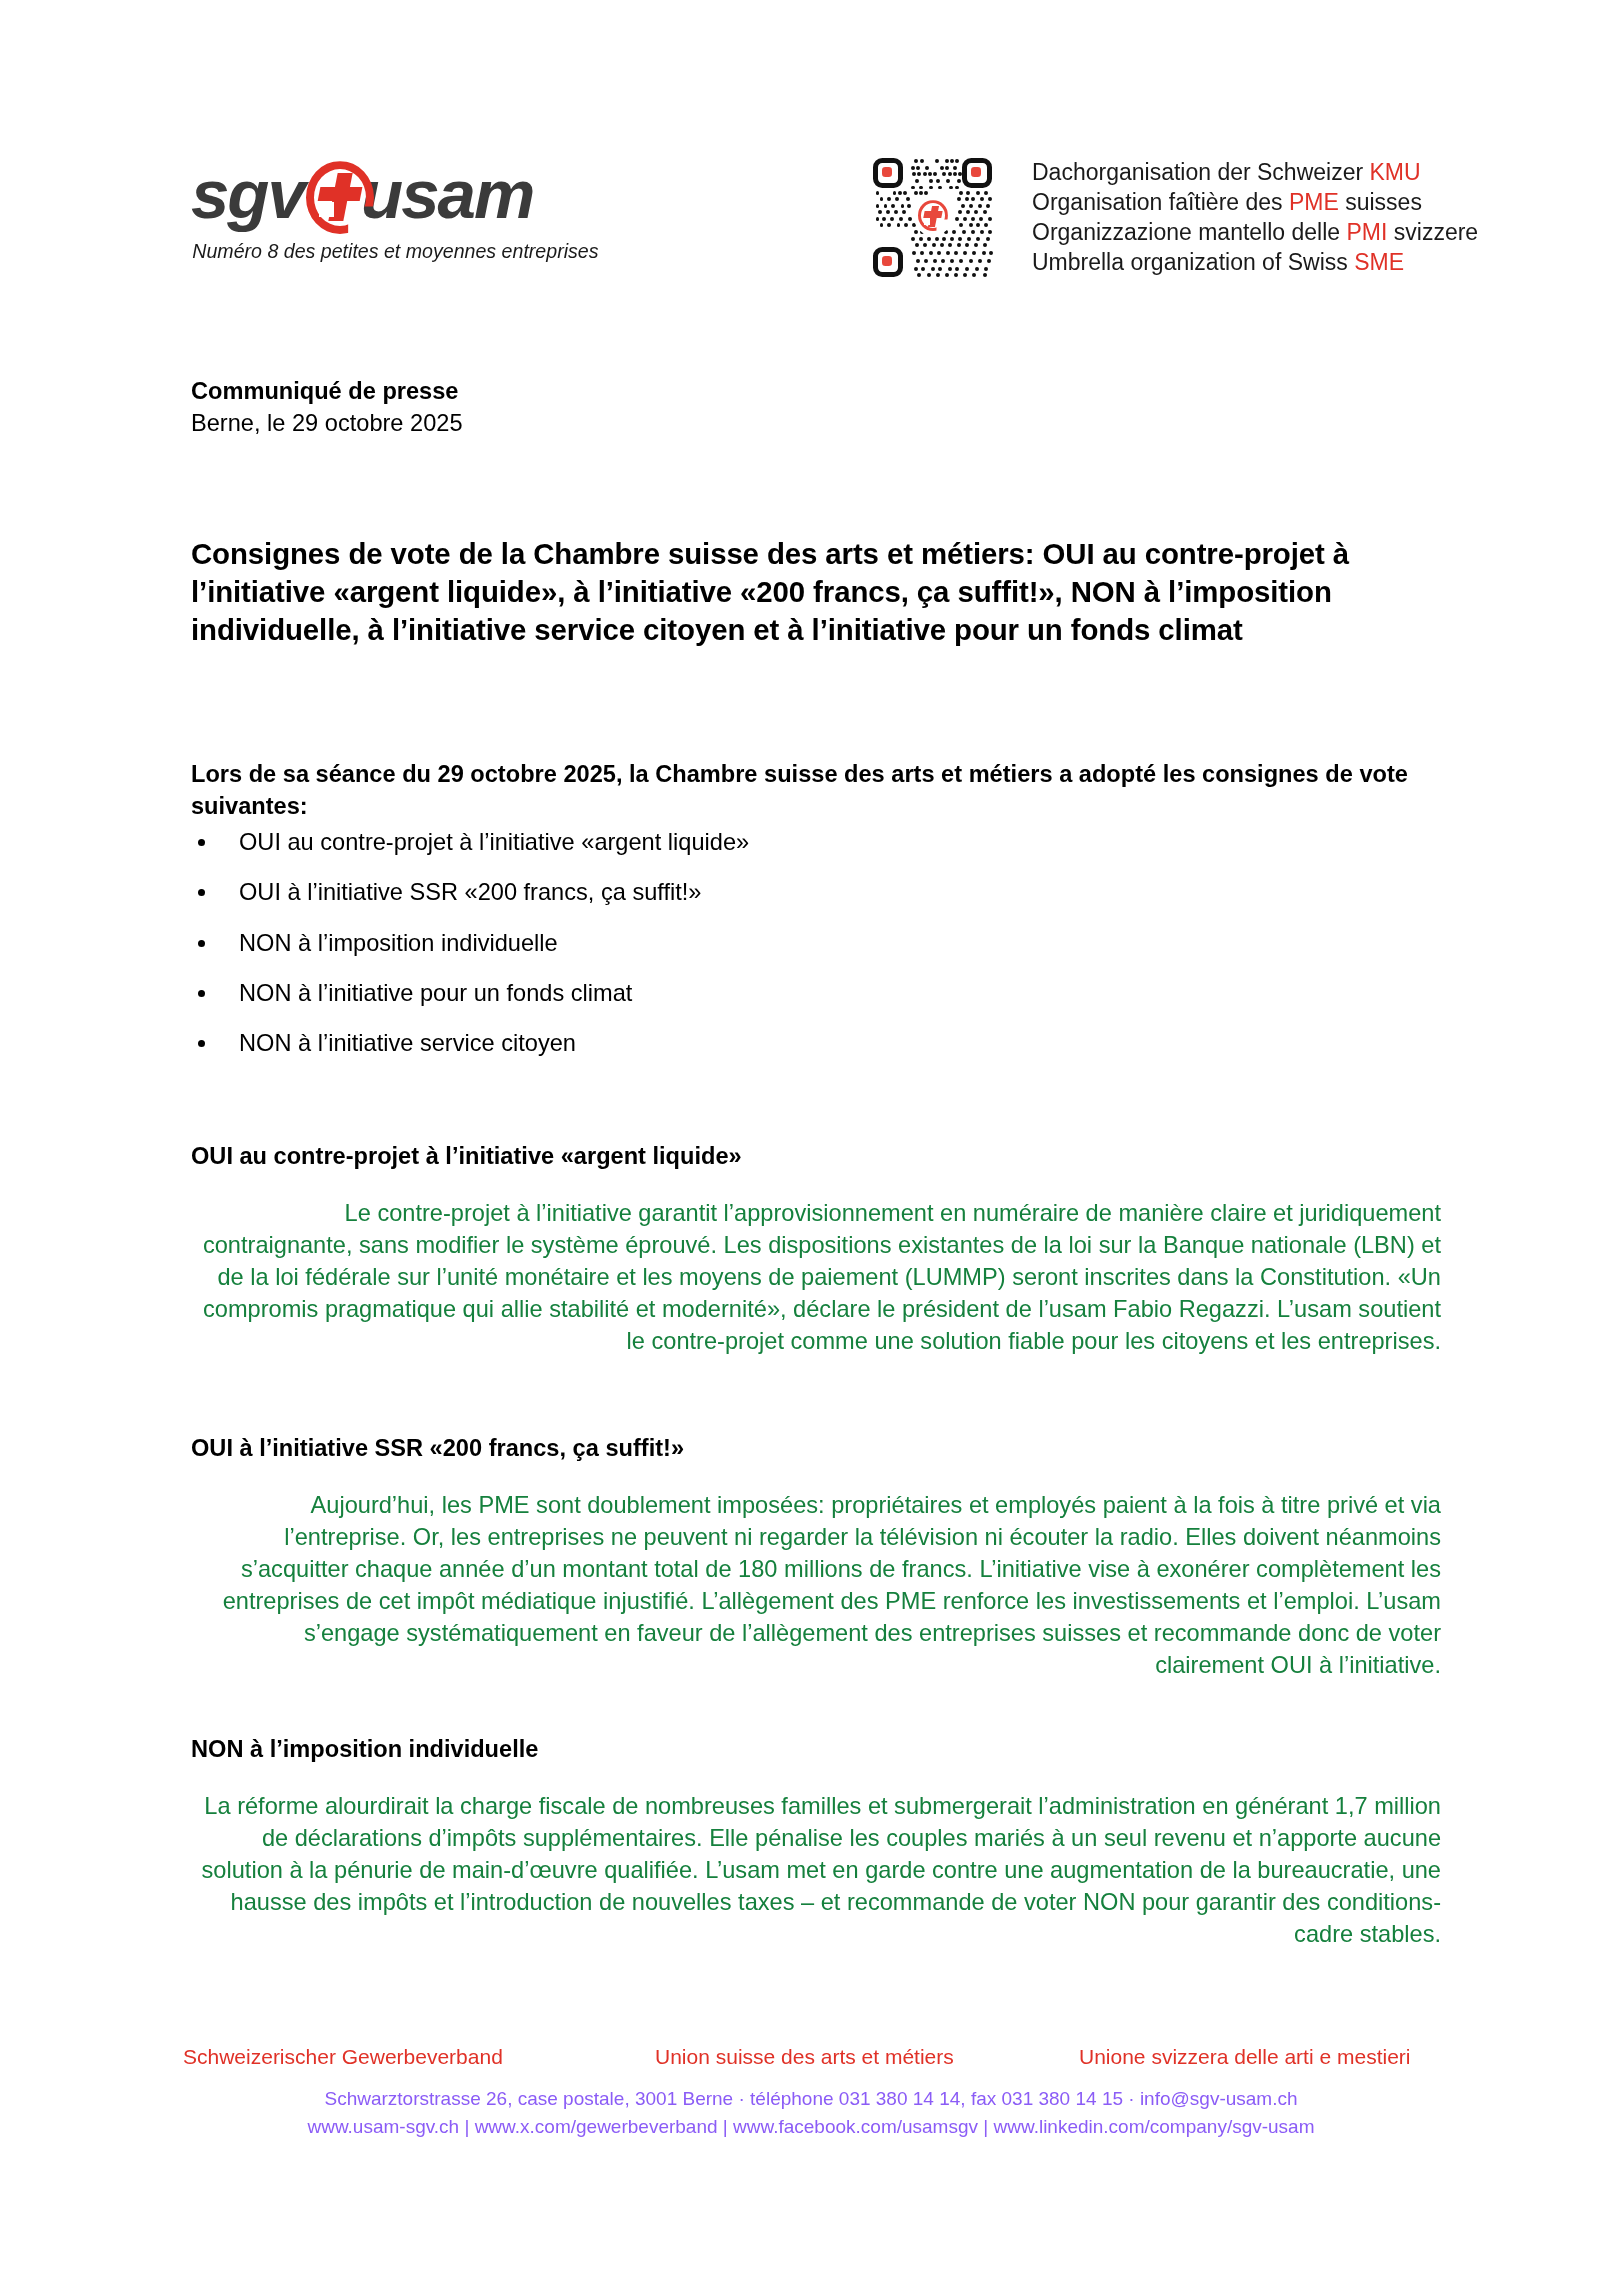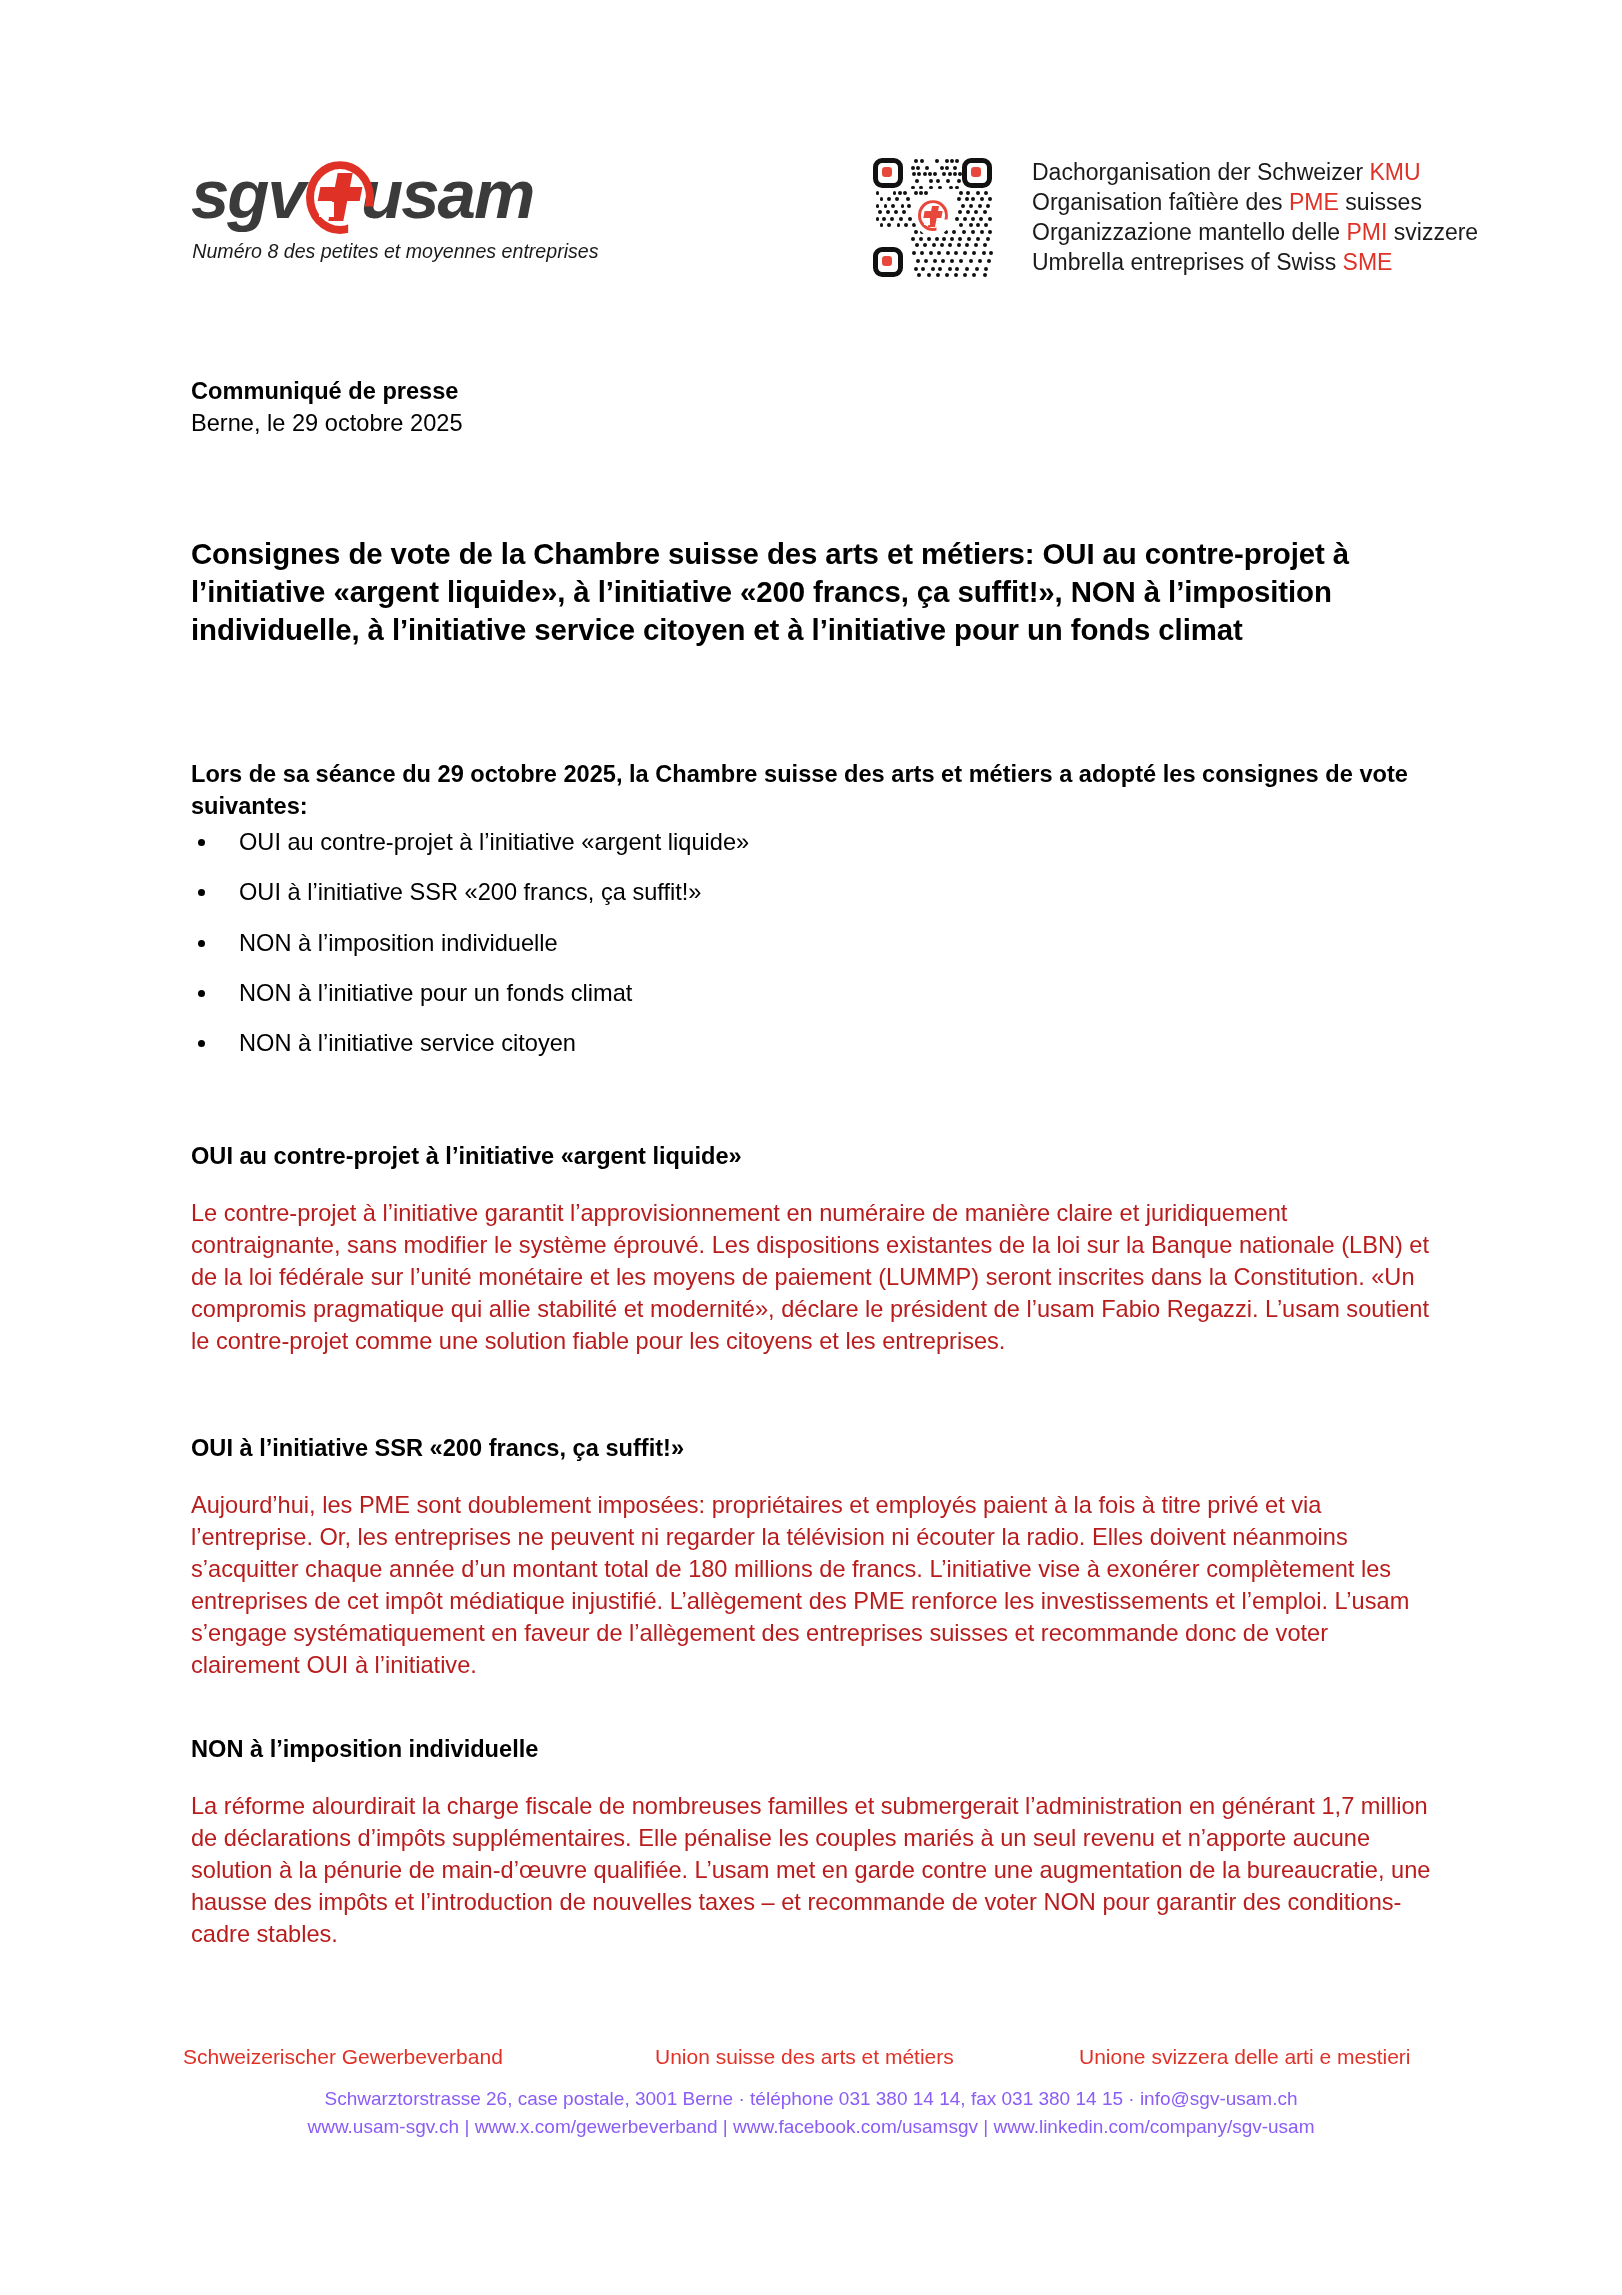--- a/index.html
+++ b/index.html
@@ -302,22 +302,22 @@
     font-size: 23.6px;
     line-height: 32px;
     font-weight: 700;
     color: #000;
   }
   .section p {
     margin: 0;
     font-size: 23.6px;
     line-height: 32px;
     font-weight: 400;
-    color: #b91c1c;
-    text-align: left;
+    color: #15803d;
+    text-align: right;
   }
   .sec-cash    { top: 1140px; }
   .sec-ssr     { top: 1432px; }
   .sec-tax     { top: 1733px; }
 
   
   .footer {
     position: absolute;
     left: 0;
     top: 2042px;
@@ -539,21 +539,21 @@
             <span class="qcv"></span>
             <span class="qch"></span>
             <span class="qnotch"></span>
         </span>
       </div>
 
       <div class="strapline">
         <div class="sl-line"><span>Dachorganisation der Schweizer </span><span class="hl">KMU</span><span></span></div>
         <div class="sl-line"><span>Organisation faîtière des </span><span class="hl">PME</span><span> suisses</span></div>
         <div class="sl-line"><span>Organizzazione mantello delle </span><span class="hl">PMI</span><span> svizzere</span></div>
-        <div class="sl-line"><span>Umbrella entreprises of Swiss </span><span class="hl">SME</span><span></span></div>
+        <div class="sl-line"><span>Umbrella organization of Swiss </span><span class="hl">SME</span><span></span></div>
       </div>
     </div>
   </div>
 
   <div class="doc">
 
     <div class="kicker">
       <div class="k-title">Communiqué de presse</div>
       <div class="k-date">Berne, le 29 octobre 2025</div>
     </div>

